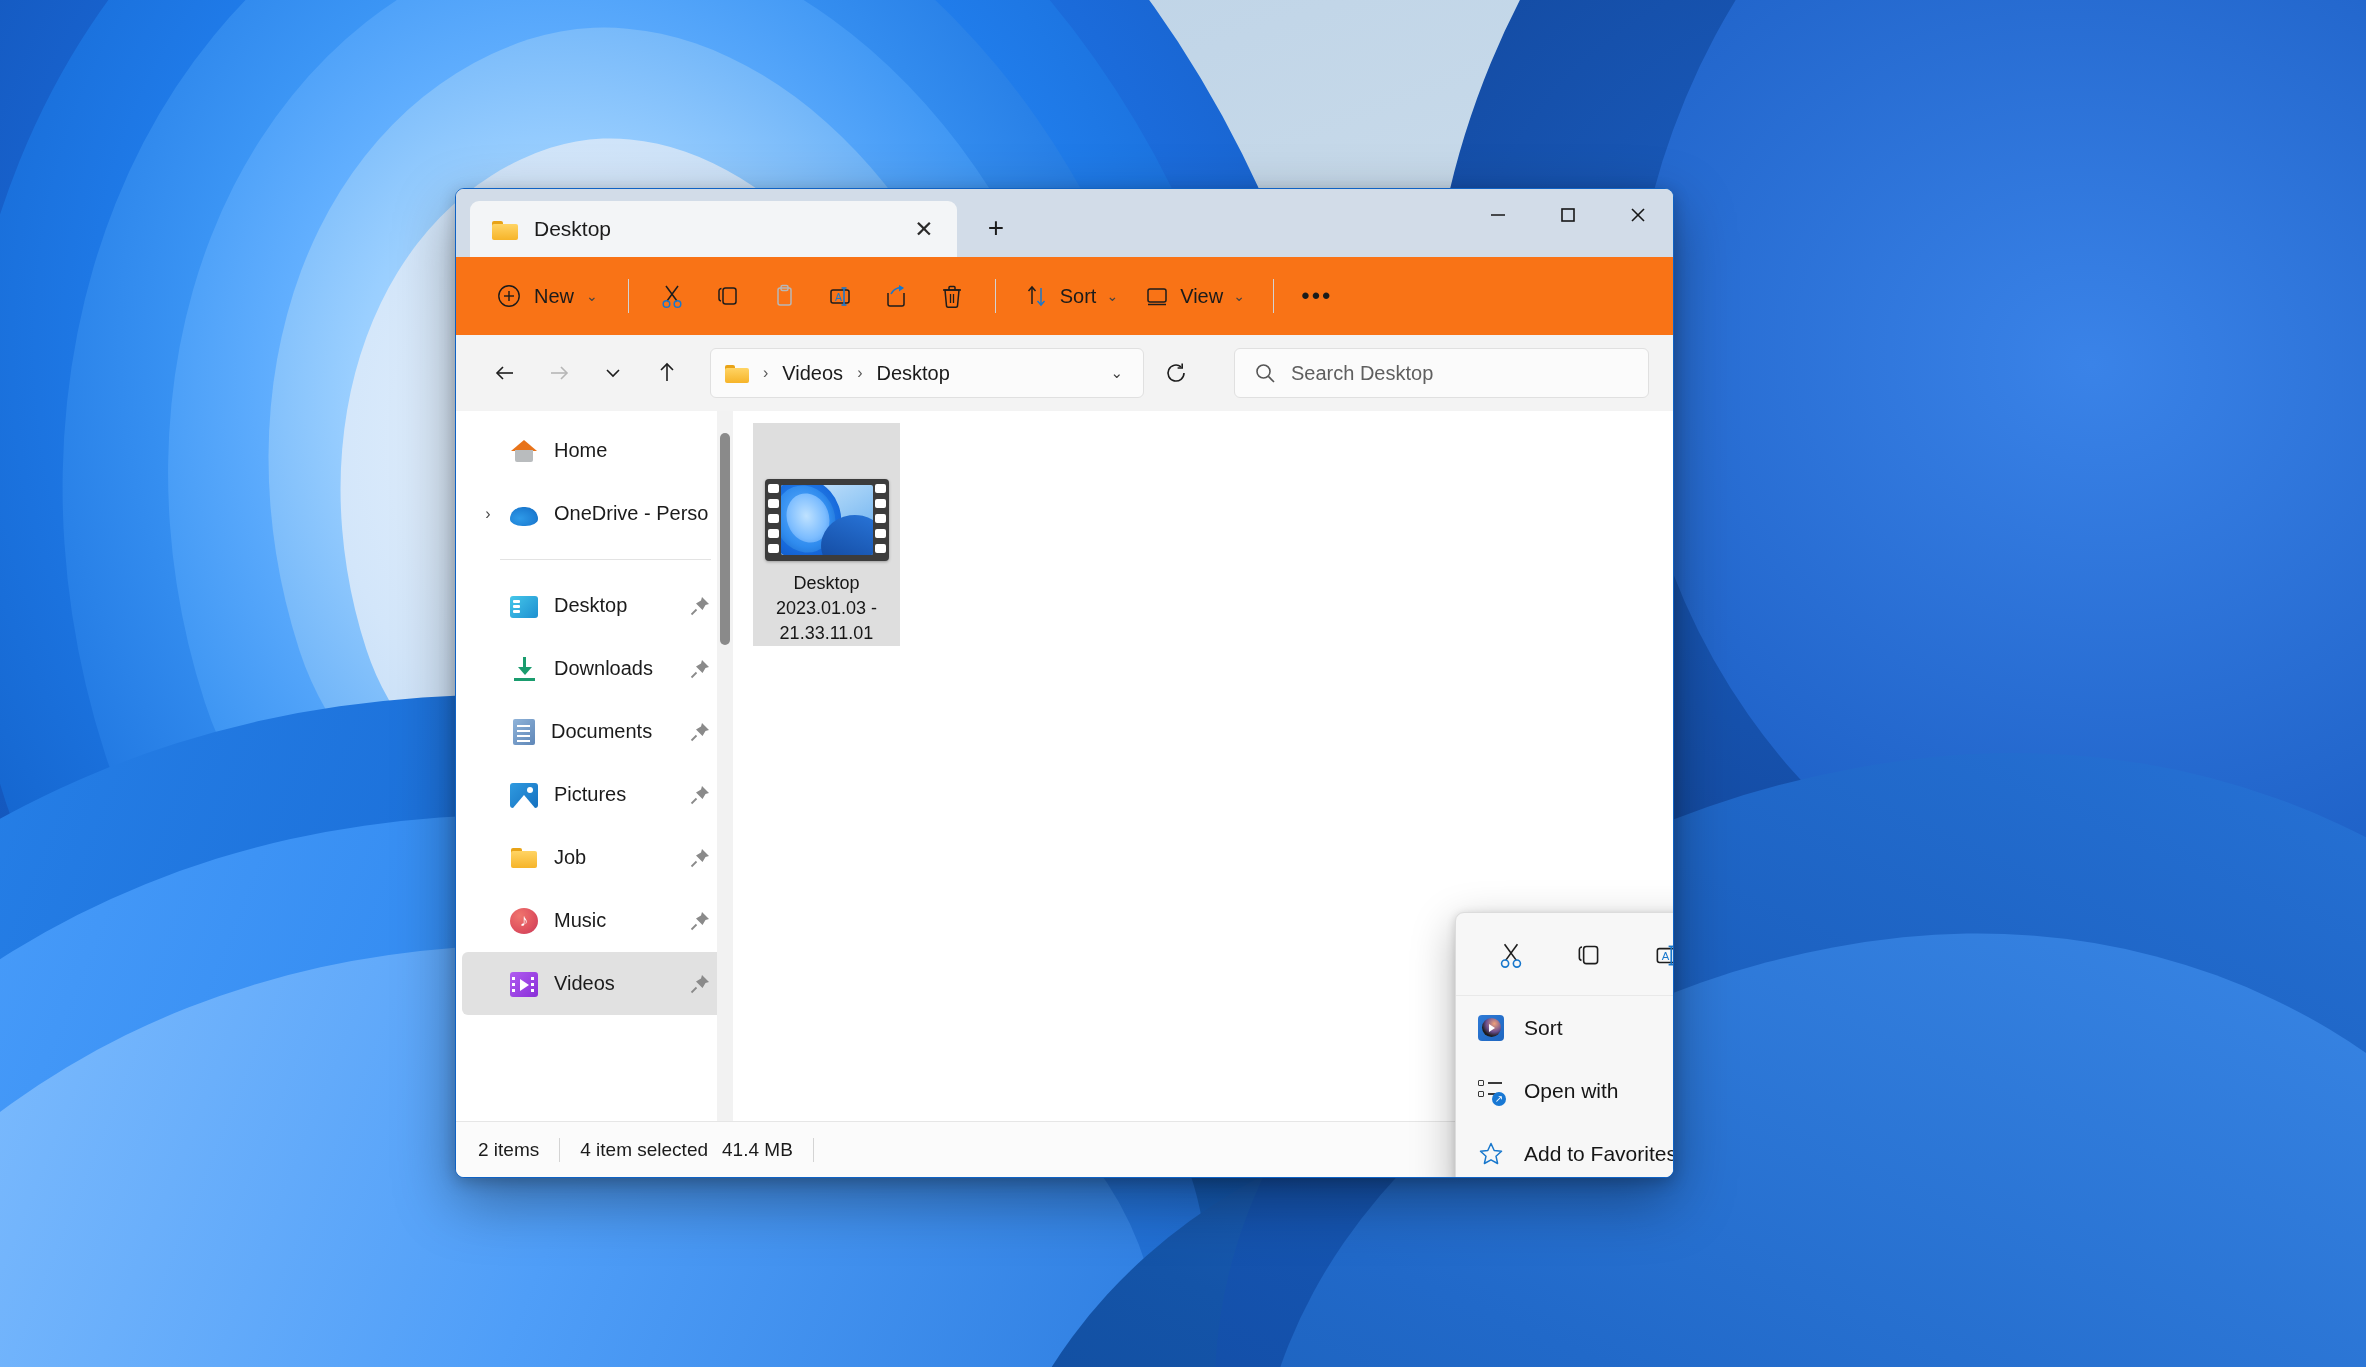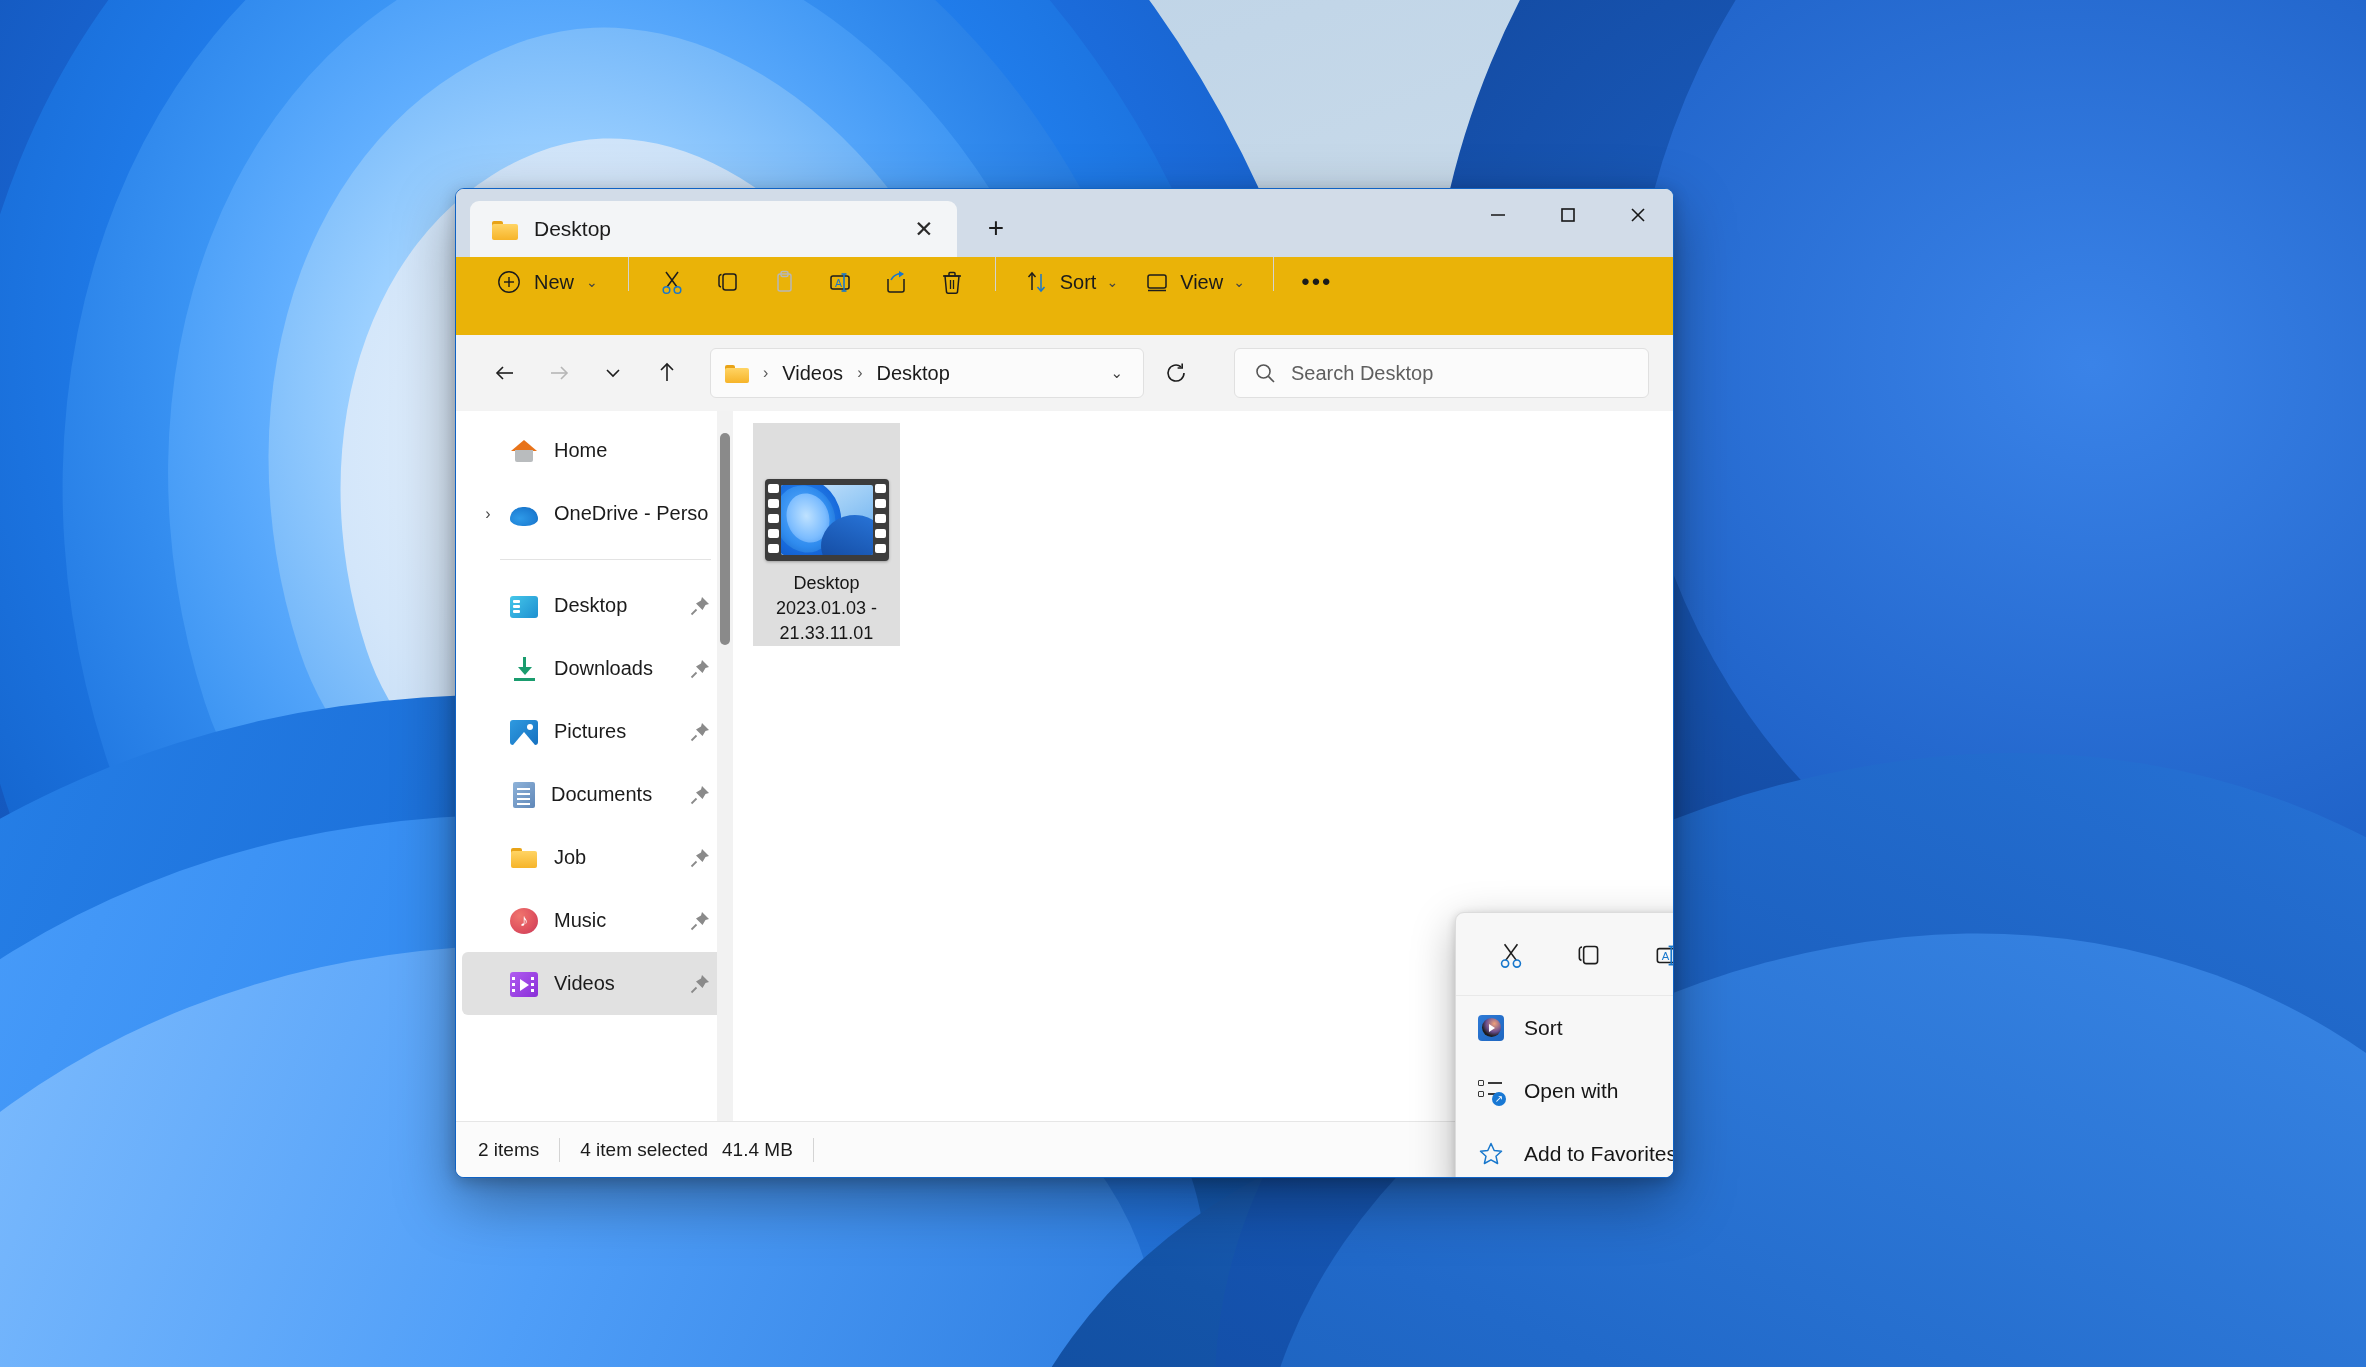--- a/index.html
+++ b/index.html
@@ -165,22 +165,22 @@
   }
   .wincontrols { position:absolute; right:0; top:0; display:flex; height:52px; }
   .winbtn {
     width: 70px; height: 52px; display:flex; align-items:center; justify-content:center;
     color:#171717;
   }
   .winbtn svg { display:block; }
 
   
   .toolbar {
-    height: 78px; background:#eab308;
-    display:flex; padding: 0 26px;
+    height: 78px; background:#f97316;
+    display:flex; align-items:center; padding: 0 26px;
     gap: 2px; flex: 0 0 auto;
   }
   .tb-new {
     display:flex; align-items:center; gap:12px;
     height: 50px; padding: 0 14px; border-radius:6px;
   }
   .tb-new-label { font-size:20px; color:#1b1b1b; }
   .tb-btn {
     width:54px; height:50px; display:flex; align-items:center; justify-content:center;
     border-radius:6px;
@@ -687,31 +687,31 @@
               <i class="ico-downloads-bar"></i>
             </span>
           <span class="nav-label">Downloads</span>
           <svg class="nav-pin" viewBox="0 0 22 22">
               <path d="M13 2 L20 9 L16.5 10 L13.5 15 L7 8.5 L12 5.5 Z" fill="#8a8a8a"></path>
               <line x1="7.5" y1="14.5" x2="2.5" y2="19.5" stroke="#8a8a8a" stroke-width="1.8"></line>
             </svg>
         </div>
 
         <div class="nav-item">
-          <span class="sb-ico ico-pictures"></span>
-          <span class="nav-label">Pictures</span>
+          <span class="sb-ico ico-documents"></span>
+          <span class="nav-label">Documents</span>
           <svg class="nav-pin" viewBox="0 0 22 22">
               <path d="M13 2 L20 9 L16.5 10 L13.5 15 L7 8.5 L12 5.5 Z" fill="#8a8a8a"></path>
               <line x1="7.5" y1="14.5" x2="2.5" y2="19.5" stroke="#8a8a8a" stroke-width="1.8"></line>
             </svg>
         </div>
 
         <div class="nav-item">
-          <span class="sb-ico ico-documents"></span>
-          <span class="nav-label">Documents</span>
+          <span class="sb-ico ico-pictures"></span>
+          <span class="nav-label">Pictures</span>
           <svg class="nav-pin" viewBox="0 0 22 22">
               <path d="M13 2 L20 9 L16.5 10 L13.5 15 L7 8.5 L12 5.5 Z" fill="#8a8a8a"></path>
               <line x1="7.5" y1="14.5" x2="2.5" y2="19.5" stroke="#8a8a8a" stroke-width="1.8"></line>
             </svg>
         </div>
 
         <div class="nav-item">
           <span class="sb-ico ico-folder"></span>
           <span class="nav-label">Job</span>
           <svg class="nav-pin" viewBox="0 0 22 22">

